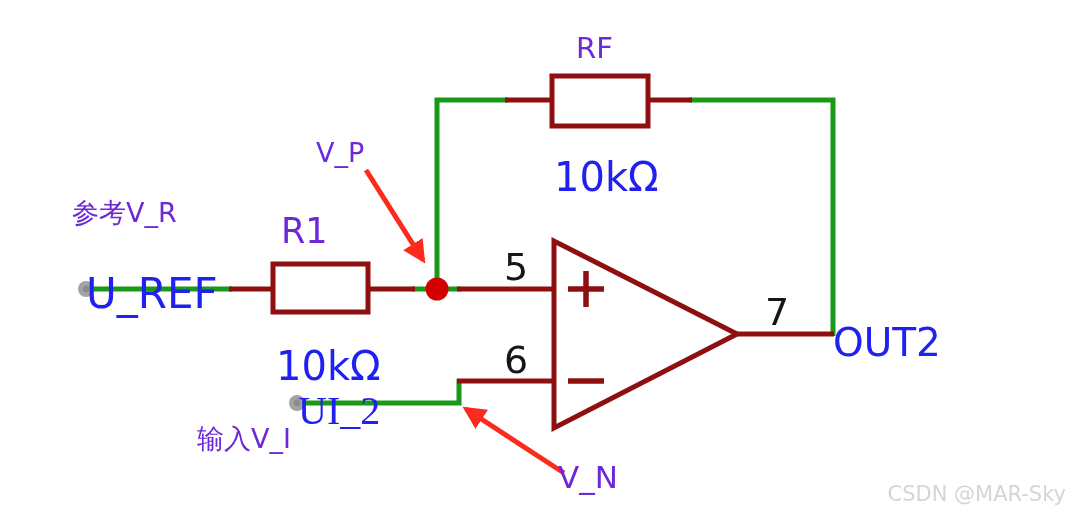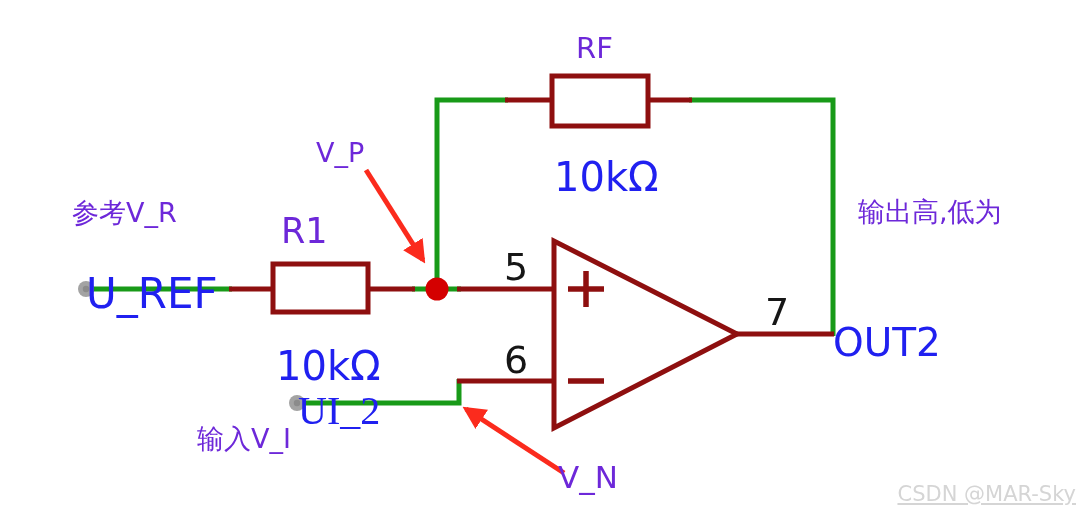--- a/index.html
+++ b/index.html
@@ -92,21 +92,20 @@
   <span class="lbl lbl-red" style="left:316px; top:139px; font-size:27px;">V_P</span>
 
   <span class="lbl lbl-red" style="left:576px; top:34px;  font-size:29px;">RF</span>
   <span class="lbl lbl-blue" style="left:554px; top:125px; font-size:40px;">10kΩ</span>
 
   <span class="lbl lbl-black" style="left:504px; top:248px; font-size:38px;">5</span>
   <span class="lbl lbl-black" style="left:504px; top:341px; font-size:38px;">6</span>
   <span class="lbl lbl-black" style="left:765px; top:293px; font-size:38px;">7</span>
 
   <span class="lbl lbl-blue" style="left:833px; top:291px; font-size:39px;">OUT2</span>
-  <span class="lbl lbl-red" style="left:858px; top:198px; font-size:27px;">输出高,低为</span>
 
   <span class="lbl lbl-blue" style="left:298px; top:359px; font-size:40px;font-family:Liberation Serif, serif;">UI_2</span>
   <span class="lbl lbl-red" style="left:197px; top:425px; font-size:27px;">输入V_I</span>
   <span class="lbl lbl-red" style="left:558px; top:462px; font-size:31px;">V_N</span>
 
-  <span class="lbl lbl-gray" style="right:4px; top:484px; font-size:21px;text-decoration:underline;">CSDN @MAR-Sky</span>
+  <span class="lbl lbl-gray" style="right:14px; top:484px; font-size:21px;">CSDN @MAR-Sky</span>
 
 </div>
 
 </body></html>

